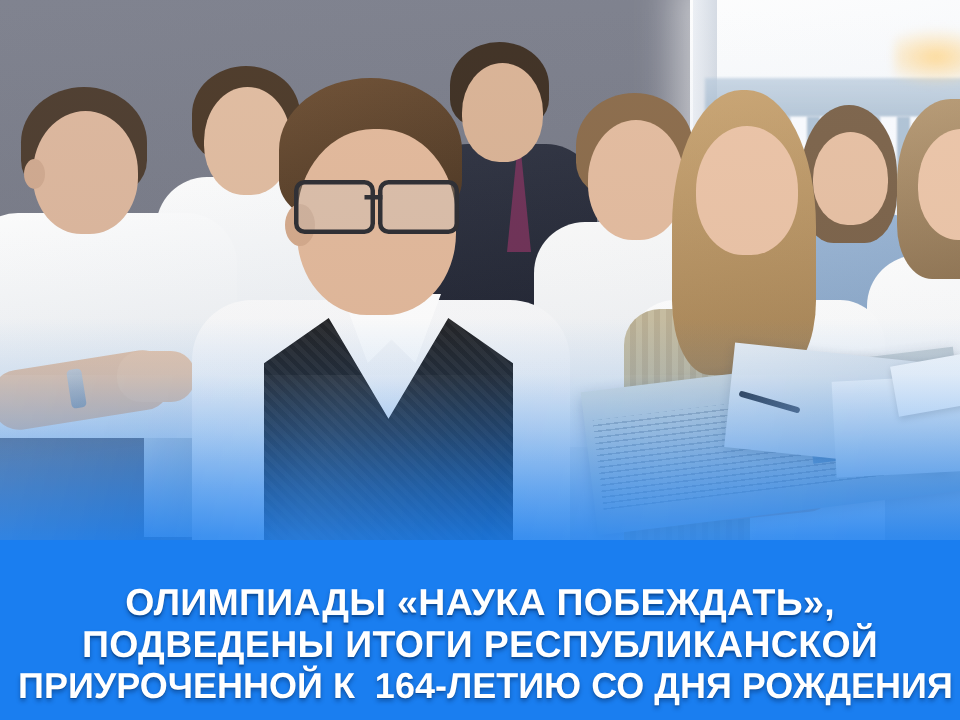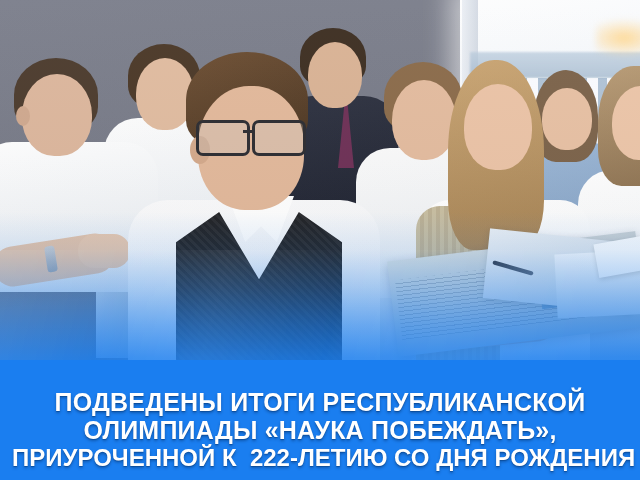--- a/index.html
+++ b/index.html
@@ -292,18 +292,18 @@
     </div>
 
     <div class="photo-grade"></div>
   </div>
 
   <div class="blue-wash"></div>
   <div class="blue-streaks"></div>
   <div class="blue-solid"></div>
 
   <div class="headline">
+    <div class="hl-line">ОЛИМПИАДЫ «НАУКА ПОБЕЖДАТЬ»,</div>
     <div class="hl-line">ПОДВЕДЕНЫ ИТОГИ РЕСПУБЛИКАНСКОЙ</div>
-    <div class="hl-line">ОЛИМПИАДЫ «НАУКА ПОБЕЖДАТЬ»,</div>
-    <div class="hl-line l3">ПРИУРОЧЕННОЙ К  222-ЛЕТИЮ СО ДНЯ РОЖДЕНИЯ</div>
+    <div class="hl-line l3">ПРИУРОЧЕННОЙ К  164-ЛЕТИЮ СО ДНЯ РОЖДЕНИЯ</div>
   </div>
 
 </div>
 
 </body></html>

